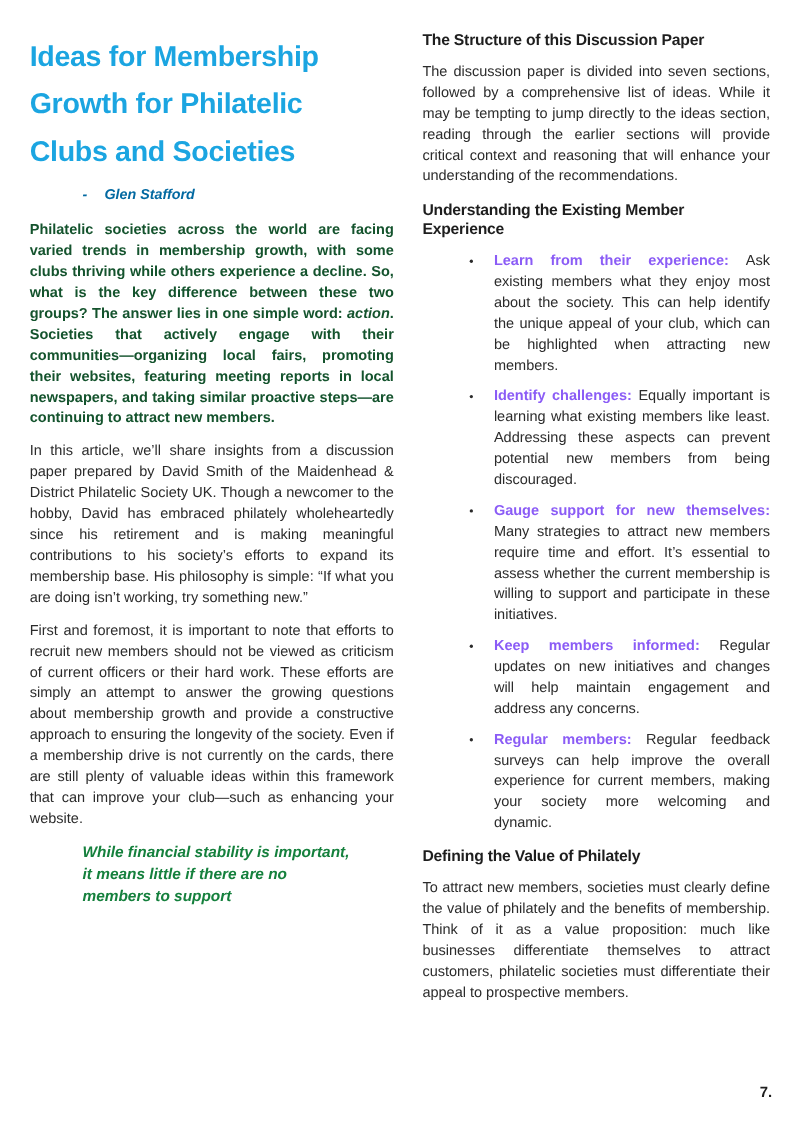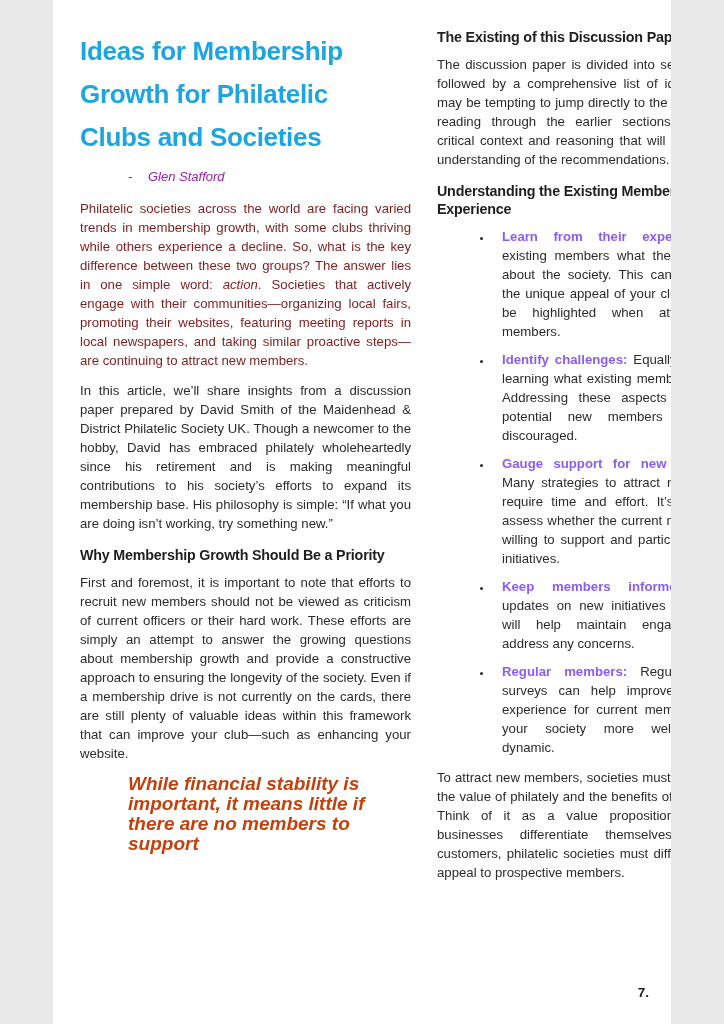--- a/index.html
+++ b/index.html
@@ -1,18 +1,18 @@
 <!DOCTYPE html>
 <html><head>
 <meta charset="utf-8">
 <style>
   html, body { margin: 0; padding: 0; background: #e8e8e8; }
   .page {
     position: relative;
-    width: 618px;
+    width: 724px;
     height: 1024px;
     margin: 0 auto;
     background: #ffffff;
     box-sizing: border-box;
     padding: 26px 24px 0 27px;
     overflow: hidden;
     font-family: "Liberation Sans", "DejaVu Sans", sans-serif;
     color: #2b2b2b;
   }
   .columns { display: flex; gap: 26px; }
@@ -24,50 +24,51 @@
     font-size: 26px;
     font-weight: bold;
     line-height: 43px;
     margin: 4px 0 10px 0;
     max-width: 320px;
     letter-spacing: -0.3px;
   }
   .byline {
     font-style: italic;
     font-size: 13px;
-    color: #a21caf;
+    color: #0369a1;
     margin: 2px 0 15px 0;
     padding-left: 48px;
+    font-weight: bold;
   }
   .byline .dash { display: inline-block; width: 20px; }
 
   .sec-h {
     font-size: 14.3px;
     font-weight: bold;
     color: #1e1e1e;
     margin: 13px 0 9px 0;
     line-height: 18px;
     letter-spacing: -0.2px;
   }
   .col-right .sec-h:first-child { margin-top: 2px; }
 
   .para {
     font-size: 13.2px;
     line-height: 19px;
     text-align: justify;
     margin: 0 0 11px 0;
   }
-  .para.bold { font-weight: normal; color: #7f1d1d; }
+  .para.bold { font-weight: bold; color: #14532d; }
   .para .it { font-style: italic; }
 
   .quote {
-    color: #c2410c;
+    color: #15803d;
     font-weight: bold;
     font-style: italic;
-    font-size: 19px;
+    font-size: 14px;
     line-height: 20px;
     margin: 2px 0 12px 48px;
     max-width: 252px;
     text-align: left;
   }
 
   ul.bullets {
     margin: 2px 0 11px 0;
     padding-left: 56px;
   }
@@ -96,35 +97,35 @@
 <div class="page">
   <div class="columns">
     <div class="col-left">
       <h1 class="title">Ideas for Membership Growth for Philatelic Clubs and Societies</h1>
       <div class="byline">
         <span class="dash">-</span><span>Glen Stafford</span>
       </div>
       <div id="left-blocks">
           <p class="para bold"><span>Philatelic societies across the world are facing varied trends in membership growth, with some clubs thriving while others experience a decline. So, what is the key difference between these two groups? The answer lies in one simple word: </span><span class="it">action</span><span>. Societies that actively engage with their communities—organizing local fairs, promoting their websites, featuring meeting reports in local newspapers, and taking similar proactive steps—are continuing to attract new members.</span></p>
           <p class="para">In this article, we’ll share insights from a discussion paper prepared by David Smith of the Maidenhead &amp; District Philatelic Society UK. Though a newcomer to the hobby, David has embraced philately wholeheartedly since his retirement and is making meaningful contributions to his society’s efforts to expand its membership base. His philosophy is simple: “If what you are doing isn’t working, try something new.”</p>
-          <h2 class="sec-h">Why Membership Growth Should Be a Priority</h2>
           <p class="para">First and foremost, it is important to note that efforts to recruit new members should not be viewed as criticism of current officers or their hard work. These efforts are simply an attempt to answer the growing questions about membership growth and provide a constructive approach to ensuring the longevity of the society. Even if a membership drive is not currently on the cards, there are still plenty of valuable ideas within this framework that can improve your club—such as enhancing your website.</p>
           <div class="quote">While financial stability is important, it means little if there are no members to support</div>
         </div>
     </div>
     <div class="col-right">
       <div id="right-blocks">
-          <h2 class="sec-h">The Existing of this Discussion Paper</h2>
+          <h2 class="sec-h">The Structure of this Discussion Paper</h2>
           <p class="para">The discussion paper is divided into seven sections, followed by a comprehensive list of ideas. While it may be tempting to jump directly to the ideas section, reading through the earlier sections will provide critical context and reasoning that will enhance your understanding of the recommendations.</p>
           <h2 class="sec-h">Understanding the Existing Member Experience</h2>
           <ul class="bullets">
             <li><span class="b-label">Learn from their experience: </span>Ask existing members what they enjoy most about the society. This can help identify the unique appeal of your club, which can be highlighted when attracting new members.</li>
             <li><span class="b-label">Identify challenges: </span>Equally important is learning what existing members like least. Addressing these aspects can prevent potential new members from being discouraged.</li>
             <li><span class="b-label">Gauge support for new themselves: </span>Many strategies to attract new members require time and effort. It’s essential to assess whether the current membership is willing to support and participate in these initiatives.</li>
             <li><span class="b-label">Keep members informed: </span>Regular updates on new initiatives and changes will help maintain engagement and address any concerns.</li>
             <li><span class="b-label">Regular members: </span>Regular feedback surveys can help improve the overall experience for current members, making your society more welcoming and dynamic.</li>
           </ul>
+          <h2 class="sec-h">Defining the Value of Philately</h2>
           <p class="para">To attract new members, societies must clearly define the value of philately and the benefits of membership. Think of it as a value proposition: much like businesses differentiate themselves to attract customers, philatelic societies must differentiate their appeal to prospective members.</p>
         </div>
     </div>
   </div>
   <div class="page-number">7.</div>
 </div>
 
 </body></html>

